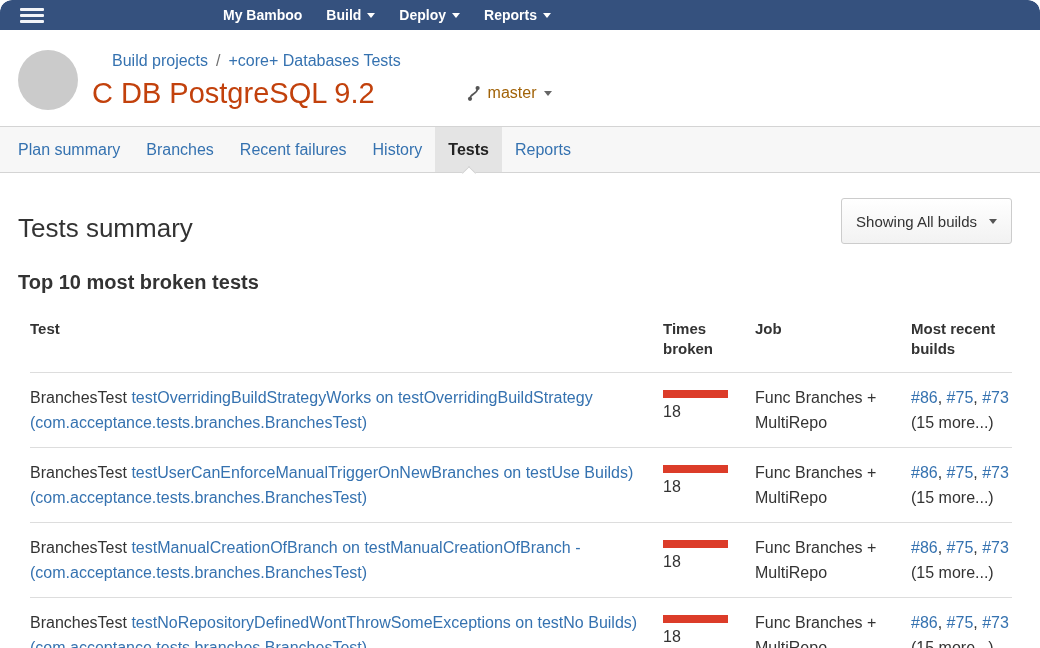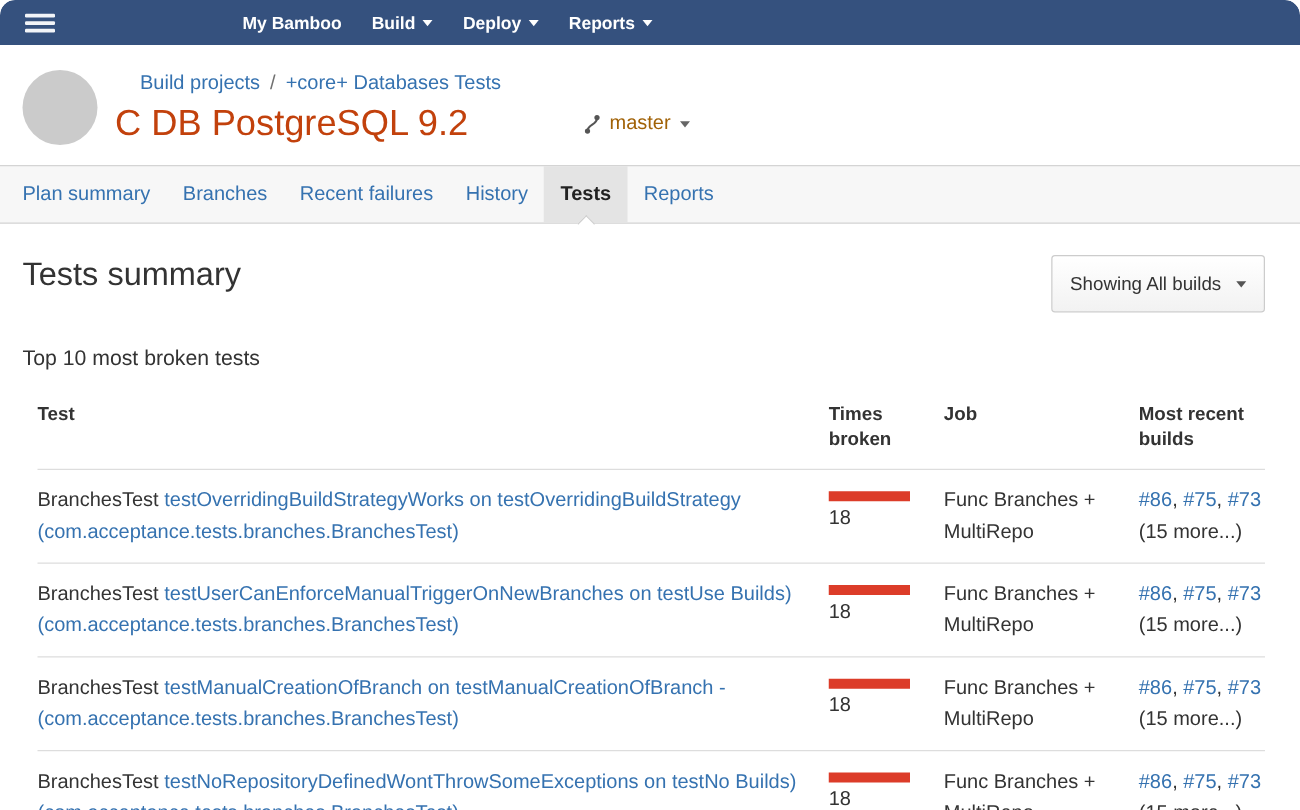--- a/index.html
+++ b/index.html
@@ -1,21 +1,21 @@
 <!DOCTYPE html>
 <html><head>
 <meta charset="utf-8">
 <style>
   * { margin:0; padding:0; box-sizing:border-box; }
   html,body { width:1040px; height:648px; background:#fff; overflow:hidden;
     font-family:"Liberation Sans", sans-serif; color:#333; }
   .page { width:1040px; height:648px; background:#fff; border-radius:12px; overflow:hidden; position:relative; }
 
   
-  .navbar { height:36px; background:#35517e; display:flex; align-items:center; border-radius:12px 12px 0 0; }
+  .navbar { height:30px; background:#35517e; display:flex; align-items:center; border-radius:12px 12px 0 0;gap:29px; }
   .hamburger { width:24px; height:15px; margin-left:20px; display:flex; flex-direction:column; justify-content:space-between; cursor:pointer; }
   .hamburger span { display:block; height:3px; background:#f2f4f8; border-radius:1px; }
   .nav-items { display:flex; margin-left:138px; }
   .nav-item { color:#fff; font-size:14px; font-weight:bold; padding:0 12px; line-height:42px; display:flex; align-items:center; cursor:pointer; }
   .caret-down { display:inline-block; width:0; height:0; border-left:4px solid transparent; border-right:4px solid transparent; border-top:5px solid #fff; margin-left:6px; }
 
   
   .plan-header { padding:20px 18px 16px 18px; display:flex; }
   .avatar { width:60px; height:60px; border-radius:50%; background:#cbcbcb; flex:0 0 60px; margin-right:14px; }
   .breadcrumb { font-size:16px; line-height:22px;margin-left:20px; }
@@ -30,27 +30,27 @@
 
   
   .tabstrip { height:47px; background:#f7f7f7; border-top:1px solid #d4d4d4; border-bottom:1px solid #d4d4d4; display:flex; padding-left:5px; position:relative; }
   .tab { font-size:16px; color:#3572b0; line-height:45px; padding:0 13px; cursor:pointer; position:relative; }
   .tab.active { background:#e4e4e4; color:#222; font-weight:bold; }
   .tab.active::after { content:''; position:absolute; bottom:-6px; left:50%; width:9px; height:9px; background:#fff;
     border-top:1px solid #cfcfcf; border-left:1px solid #cfcfcf; transform:translateX(-50%) rotate(45deg); }
 
   
   .content { padding:0 28px 0 18px; }
-  .heading-row { display:flex; align-items:flex-start; margin-top:25px; }
+  .heading-row { display:flex; align-items:flex-end; margin-top:25px; }
   .page-heading { font-size:26px; font-weight:400; color:#333; }
   .filter-btn { margin-left:auto; height:46px; display:flex; align-items:center; padding:0 14px;
     background:linear-gradient(#ffffff,#f2f2f2); border:1px solid #ccc; border-radius:3px;
     font-size:15px; color:#333; cursor:pointer; font-family:"Liberation Sans", sans-serif; }
   .filter-caret { display:inline-block; width:0; height:0; border-left:4px solid transparent; border-right:4px solid transparent; border-top:5px solid #555; margin-left:12px; }
-  .sub-heading { font-size:17px; font-weight:400; color:#333; margin-top:27px; }
+  .sub-heading { font-size:20px; font-weight:700; color:#333; margin-top:27px; }
 
   
   .tests-table { margin:14px 0 0 12px; }
   .trow { display:grid; grid-template-columns:633px 92px 156px 1fr; }
   .thead .cell { font-size:15px; font-weight:bold; color:#333; padding:11px 10px 13px 0; line-height:20px; }
   .tbody-row { border-top:1px solid #ddd; }
   .tbody-row .cell { padding:12px 10px 12px 0; font-size:16px; line-height:25px; color:#333; }
   .cell a { color:#3572b0; text-decoration:none; cursor:pointer; }
   .times-cell { padding-top:12px; }
   .broken-bar { width:65px; height:8px; background:#dc3c29; margin:5px 0 1px 0; }

